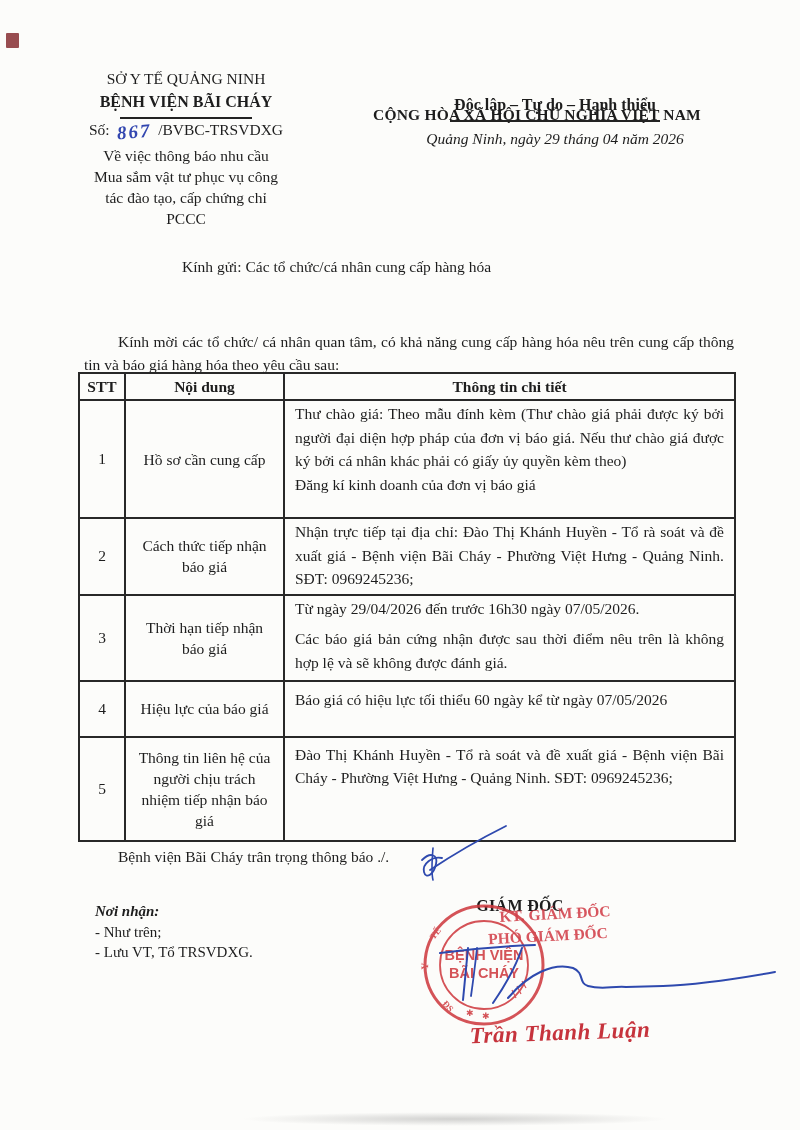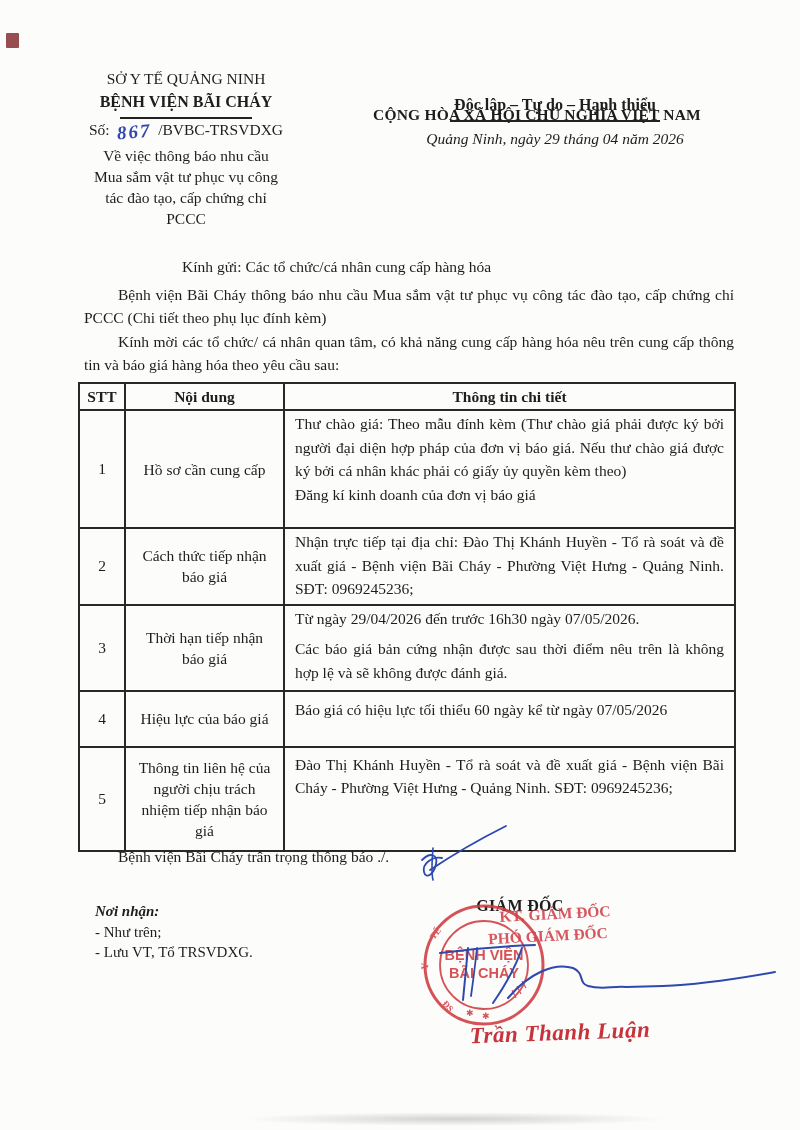--- a/index.html
+++ b/index.html
@@ -51,24 +51,23 @@
   <div class="abs c fs15" style="left:56px;top:168px;width:260px;">Mua sắm vật tư phục vụ công</div>
   <div class="abs c fs15" style="left:56px;top:189px;width:260px;">tác đào tạo, cấp chứng chỉ</div>
   <div class="abs c fs15" style="left:56px;top:210px;width:260px;">PCCC</div>
 
   <div class="abs c fs15 b" style="left:332px;top:72px;width:410px;letter-spacing:.2px;margin-top:34px;">CỘNG HÒA XÃ HỘI CHỦ NGHĨA VIỆT NAM</div>
   <div class="abs c fs16 b" style="left:350px;top:96px;width:410px;">Độc lập – Tự do – Hạnh thiểu</div>
   <div class="abs rule" style="left:450px;top:120px;width:210px;"></div>
   <div class="abs c fs15 i" style="left:350px;top:130px;width:410px;">Quảng Ninh, ngày 29 tháng 04 năm 2026</div>
 
   <div class="abs fs15" style="left:182px;top:258px;font-family:Liberation Serif, serif;">Kính gửi: Các tổ chức/cá nhân cung cấp hàng hóa</div>
-  <div class="abs para" style="left:84px;top:283px;width:650px;">Bệnh viện Bãi Cháy thông báo nhu cầu Mua sắm vật tư phục vụ công tác đào tạo, cấp chứng chỉ PCCC (Chi tiết theo phụ lục đính kèm)</div>
   <div class="abs para" style="left:84px;top:330px;width:650px;">Kính mời các tổ chức/ cá nhân quan tâm, có khả năng cung cấp hàng hóa nêu trên cung cấp thông tin và báo giá hàng hóa theo yêu cầu sau:</div>
 
-  <div class="abs" style="left:78px;top:382px;">
+  <div class="abs" style="left:78px;top:372px;">
     <table class="doc">
       <colgroup>
           <col style="width:46px">
           <col style="width:159px">
           <col style="width:451px">
         </colgroup>
       <tbody>
           <tr style="height:27px">
         <th>STT</th>
         <th>Nội dung</th>

